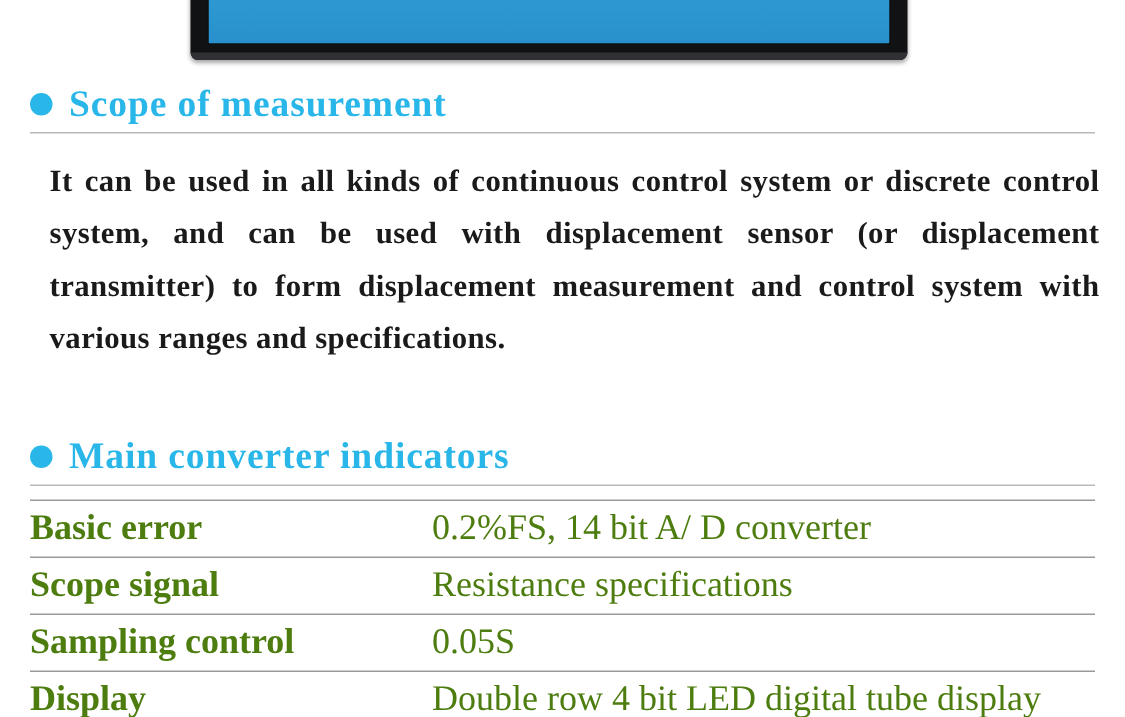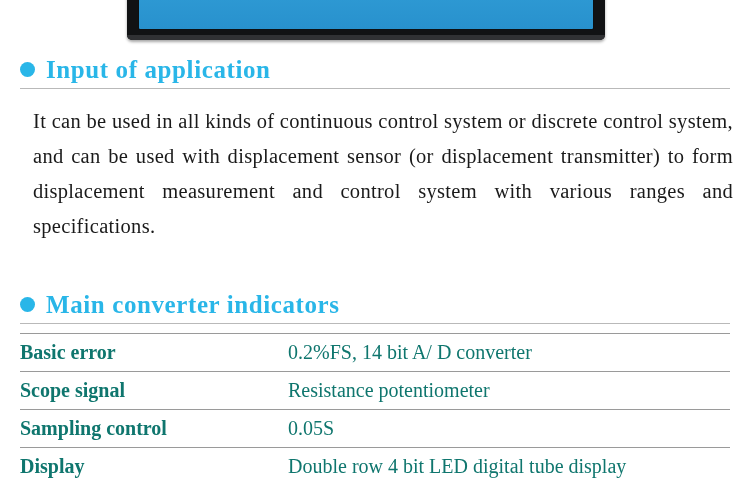--- a/index.html
+++ b/index.html
@@ -97,38 +97,39 @@
     position: absolute;
     left: 33px;
     top: 104px;
     width: 700px;
     font-size: 20.5px;
     color: #1a1a1a;
     line-height: 35px;
     text-align: justify;
     text-justify: inter-word;
     letter-spacing: 0.3px;
+    font-weight: bold;
   }
 
   
   .spec-table {
     position: absolute;
     left: 20px;
     top: 333px;
     width: 710px;
     border-collapse: collapse;
     table-layout: fixed;
   }
   .spec-table tr {
     height: 38px;
   }
   .spec-table td {
     border-top: 1px solid #9a9a9a;
-    font-size: 20px;
-    color: #0f766e;
+    font-size: 24px;
+    color: #4d7c0f;
     padding: 0;
     vertical-align: middle;
     margin-left: 48px;
   }
   .spec-table tr:last-child td {
     border-bottom: 1px solid #9a9a9a;
   }
   .cell-label {
     width: 268px;
     padding-left: 12px;
@@ -147,41 +148,41 @@
 
   <div class="product-strip">
     <div class="device">
       <div class="device-screen"></div>
       <div class="device-bottom-edge"></div>
     </div>
   </div>
 
   <div class="section-head" style="top:57px;">
     <span class="bullet"></span>
-    <span class="section-title">Input of application</span>
+    <span class="section-title">Scope of measurement</span>
   </div>
   <div class="rule" style="top:88px;"></div>
 
   <div class="paragraph">It can be used in all kinds of continuous control system or discrete control system, and can be used with displacement sensor (or displacement transmitter) to form displacement measurement and control system with various ranges and specifications.</div>
 
   <div class="section-head" style="top:292px;">
     <span class="bullet"></span>
     <span class="section-title">Main converter indicators</span>
   </div>
   <div class="rule" style="top:323px;"></div>
 
   <table class="spec-table">
     <tbody>
       <tr>
         <td class="cell-label">Basic error</td>
         <td class="cell-value">0.2%FS, 14 bit A/ D converter</td>
       </tr>
       <tr>
         <td class="cell-label">Scope signal</td>
-        <td class="cell-value">Resistance potentiometer</td>
+        <td class="cell-value">Resistance specifications</td>
       </tr>
       <tr>
         <td class="cell-label">Sampling control</td>
         <td class="cell-value">0.05S</td>
       </tr>
       <tr>
         <td class="cell-label">Display</td>
         <td class="cell-value">Double row 4 bit  LED digital tube display</td>
       </tr>
     </tbody>

